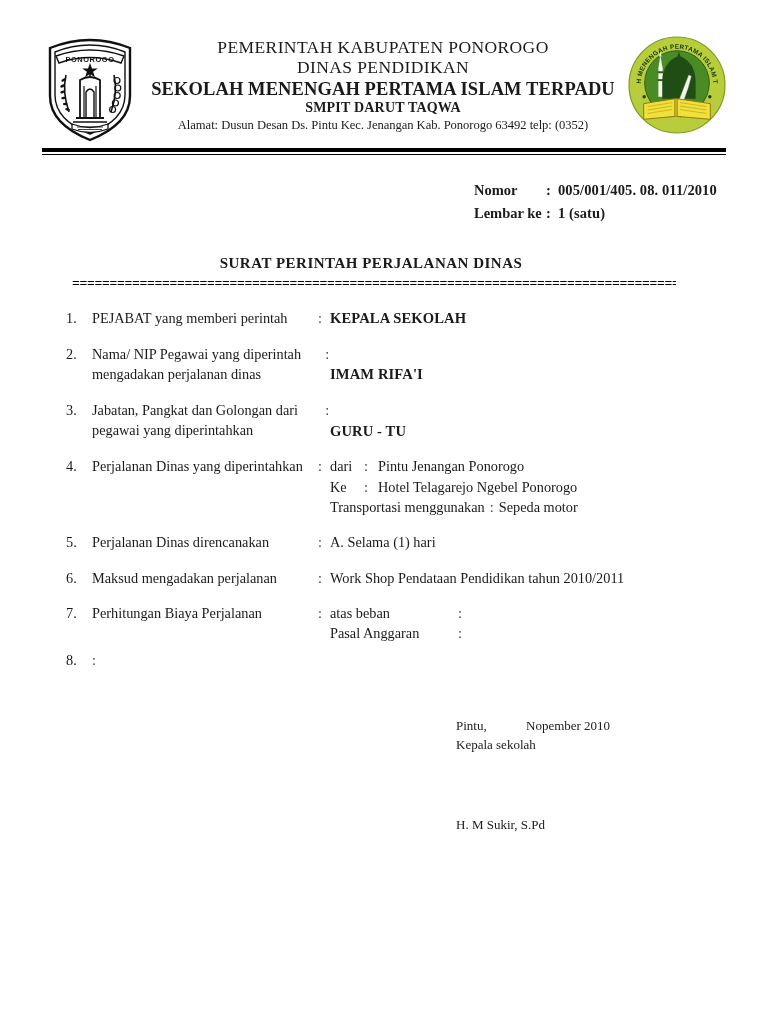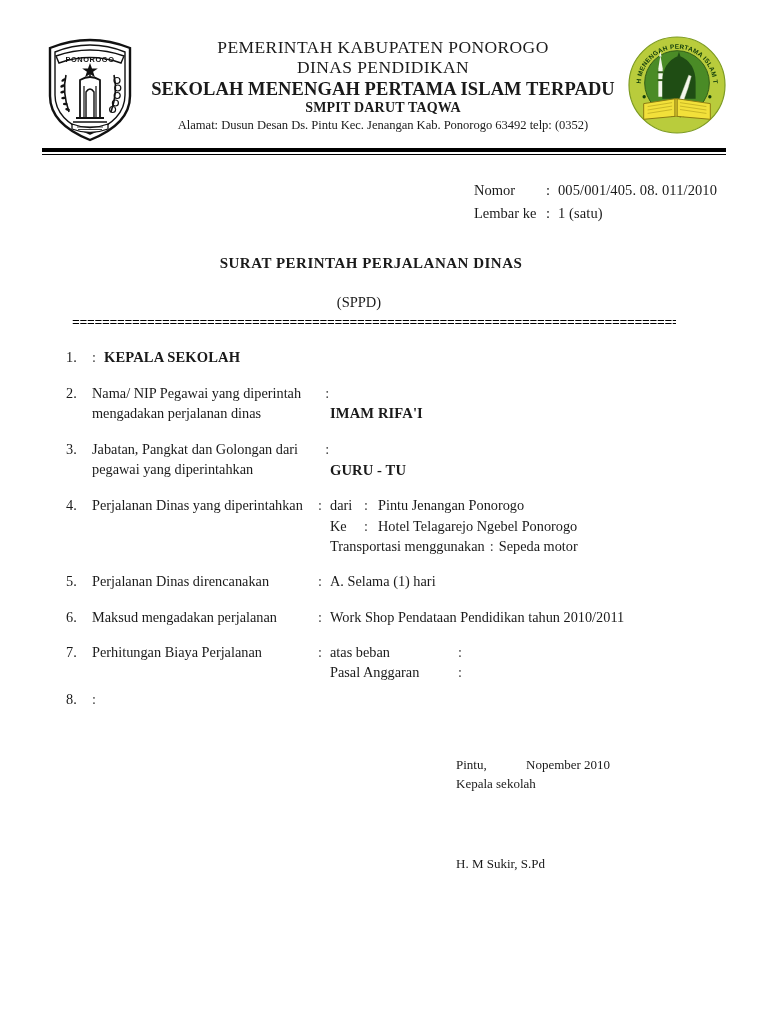--- a/index.html
+++ b/index.html
@@ -91,21 +91,21 @@
     margin-top: 2px;
   }
 
   
   .nomor-block {
     margin-top: 24px;
     padding-left: 474px;
     font-size: 14.5px;
     line-height: 1.58;
   }
-  .nomor-row { display: flex; white-space: nowrap; }
+  .nomor-row { display: flex; white-space: nowrap; font-weight: bold; }
   .nomor-key { width: 72px; flex: 0 0 72px; }
   .nomor-sep { width: 12px; flex: 0 0 12px; }
   .nomor-val { flex: 1 1 auto; letter-spacing: 0.1px; }
 
   
   .doc-title {
     margin-top: 30px;
     text-align: center;
     font-size: 15px;
     font-weight: bold;
@@ -318,27 +318,27 @@
       <span class="nomor-val">005/001/405. 08. 011/2010</span>
     </div>
     <div class="nomor-row">
       <span class="nomor-key">Lembar ke</span>
       <span class="nomor-sep">:</span>
       <span class="nomor-val">1 (satu)</span>
     </div>
   </div>
 
   <div class="doc-title">SURAT PERINTAH PERJALANAN DINAS</div>
-  <div class="doc-subtitle">(SPPD)</div>
   <div class="eq-rule">================================================================================================</div>
 
   <div class="items">
 
     <div class="item">
       <span class="item-num">1.</span>
+      <span class="item-label">PEJABAT yang memberi perintah</span>
       <span class="item-colon">:</span>
       <span class="item-value bold">KEPALA SEKOLAH</span>
     </div>
 
     <div class="item">
       <span class="item-num">2.</span>
       <span class="item-label">
         <span class="lbl-line">Nama/ NIP Pegawai yang diperintah</span>
         <span class="lbl-line">mengadakan perjalanan dinas</span>
       </span>

